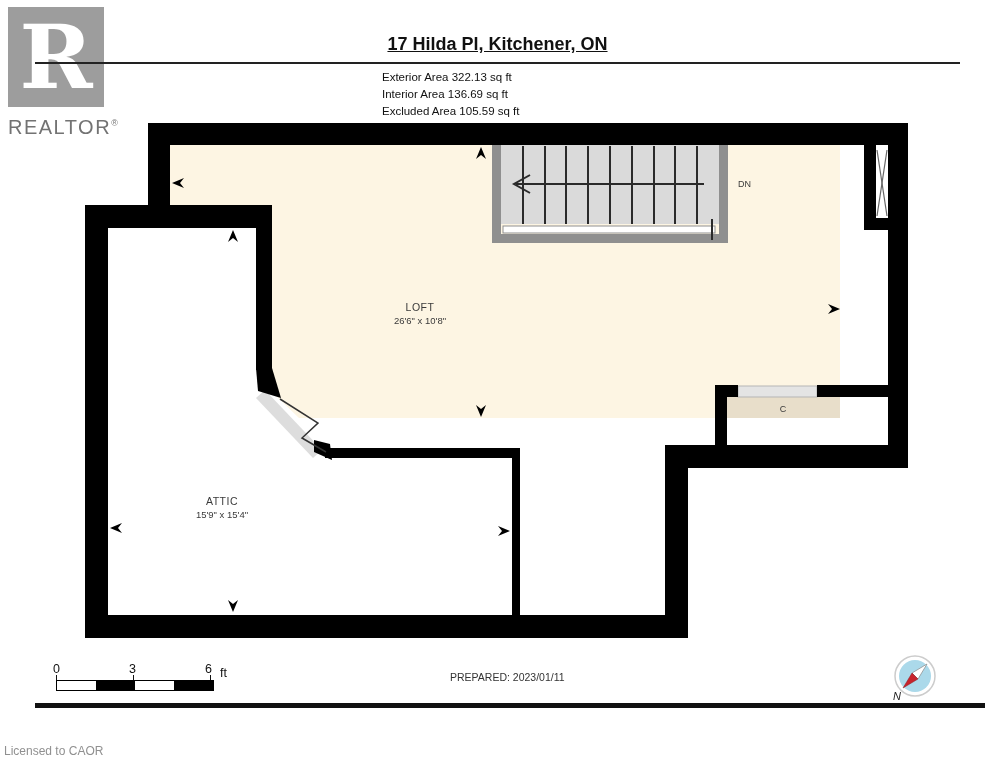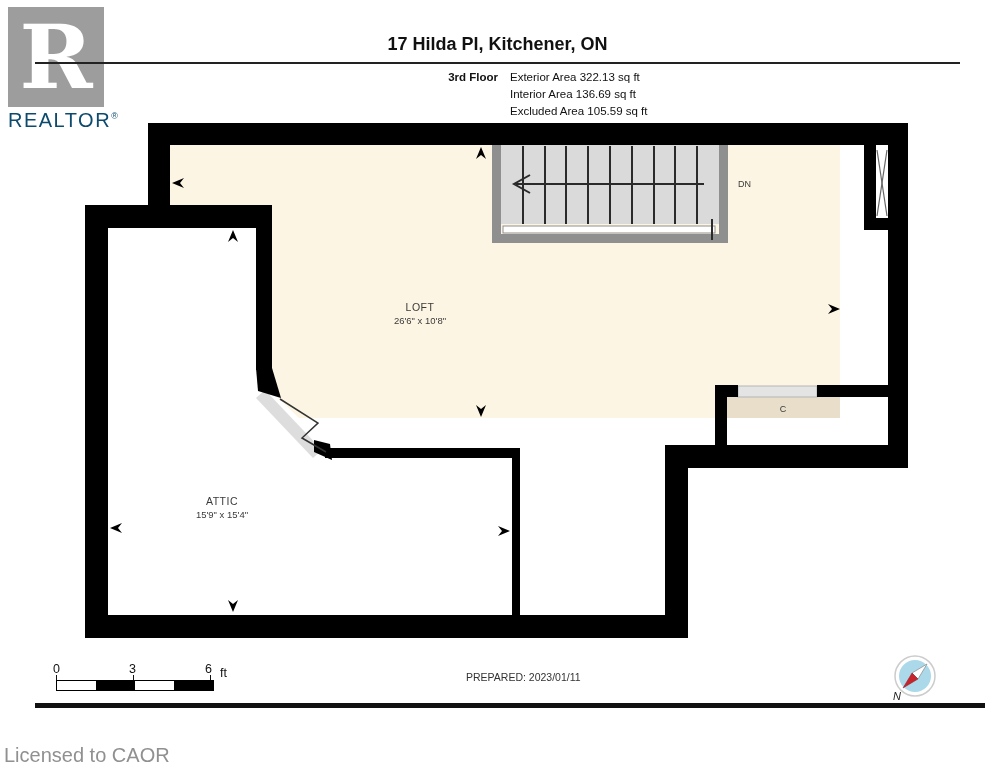--- a/index.html
+++ b/index.html
@@ -3,62 +3,61 @@
 <meta charset="utf-8">
 <style>
   html,body{margin:0;padding:0;background:#fff;}
   .page{position:relative;width:995px;height:768px;background:#fff;overflow:hidden;
         font-family:"Liberation Sans",sans-serif;color:#111;}
 
   
   .logo{position:absolute;left:8px;top:7px;width:112px;z-index:2;}
   .logo-mark{width:96px;height:100px;background:#9d9d9d;display:flex;align-items:center;justify-content:center;}
   .logo-mark span{font-family:"DejaVu Serif",serif;font-weight:bold;font-size:88px;line-height:1;color:#fff;}
-  .logo-text{margin-top:2px;font-size:20px;letter-spacing:1.5px;color:#0c4a6e;white-space:nowrap;}
+  .logo-text{margin-top:9px;font-size:20px;letter-spacing:1.5px;color:#737373;white-space:nowrap;}
   .logo-text sup{font-size:9px;}
   .header-rule{position:absolute;left:35px;top:62px;width:925px;height:2px;background:#222;z-index:3;}
-  .title{position:absolute;left:0;top:34px;width:995px;text-align:center;font-size:18px;font-weight:bold;z-index:4;}
+  .title{position:absolute;left:0;top:34px;width:995px;text-align:center;font-size:18px;font-weight:bold;z-index:4;text-decoration:underline;}
   .floorinfo{position:absolute;left:370px;top:69px;display:flex;font-size:11.5px;line-height:17px;z-index:4;}
   .floor-label{width:128px;text-align:right;font-weight:bold;}
   .areas{margin-left:12px;}
 
   
   svg.plan{position:absolute;left:0;top:0;width:995px;height:768px;}
   .room-name{font-family:"Liberation Sans",sans-serif;font-size:10.5px;fill:#3a3a3a;letter-spacing:.5px;}
   .room-dims{font-family:"Liberation Sans",sans-serif;font-size:9.5px;fill:#3a3a3a;}
   .small-label{font-family:"Liberation Sans",sans-serif;font-size:9px;fill:#3a3a3a;}
 
   
   .tick{position:absolute;top:662px;font-size:12.5px;color:#111;}
   .tick-mark{position:absolute;top:675px;width:1px;height:5px;background:#111;}
   .scalebar{position:absolute;left:56px;top:680px;width:156px;height:9px;border:1px solid #000;display:flex;}
   .scalebar div{flex:1;}
   .seg-w{background:#fff;} .seg-b{background:#000;}
   .scale-unit{position:absolute;left:220px;top:666px;font-size:12.5px;}
-  .prepared{position:absolute;left:466px;top:671px;font-size:10.5px;color:#333;}
+  .prepared{position:absolute;left:450px;top:671px;font-size:10.5px;color:#333;}
   .compass{position:absolute;left:886px;top:652px;}
   .bottom-rule{position:absolute;left:35px;top:703px;width:950px;height:5px;background:#111;}
   .disclaimer{position:absolute;left:38px;top:714px;width:950px;font-size:10px;color:#1a1a1a;white-space:nowrap;}
-  .license{position:absolute;left:4px;top:744px;font-size:20px;color:#909090;}
+  .license{position:absolute;left:4px;top:744px;font-size:12px;color:#909090;}
 </style>
 </head>
 <body>
 
 <div class="page">
 
   <div class="logo">
     <div class="logo-mark">
         <span>R</span>
       </div>
     <div class="logo-text"><span>REALTOR</span><sup>®</sup></div>
   </div>
   <div class="header-rule"></div>
   <div class="title">17 Hilda Pl, Kitchener, ON</div>
   <div class="floorinfo">
-    <div class="floor-label">3rd Floor</div>
     <div class="areas">
       <div>Exterior Area 322.13 sq ft</div>
       <div>Interior Area 136.69 sq ft</div>
       <div>Excluded Area 105.59 sq ft</div>
     </div>
   </div>
 
   <svg class="plan" viewBox="0 0 995 768">
 
     <polygon fill="#fdf5e3" points="170,145 840,145 840,418 299,418 272,392 272,205 170,205"></polygon>

